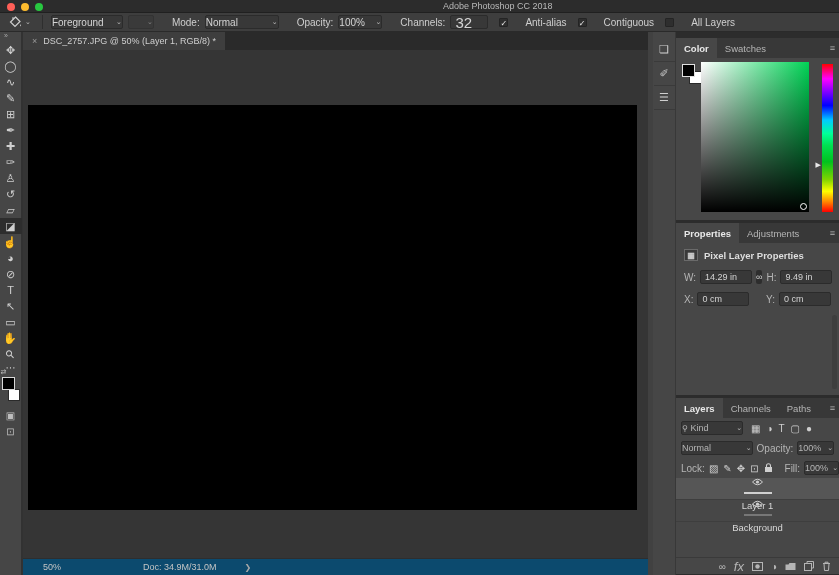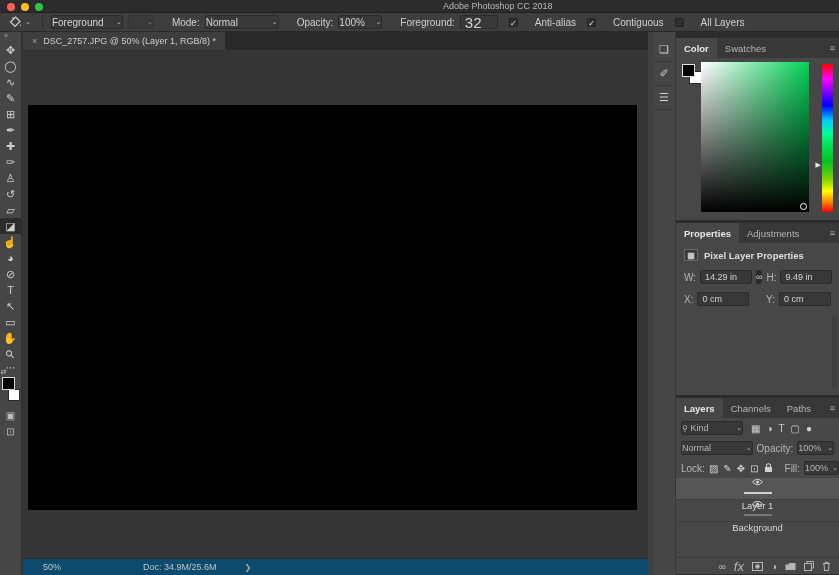--- a/index.html
+++ b/index.html
@@ -142,21 +142,21 @@
     <span class="label">Mode:</span>
     <span class="dd" style="width:74px">
       <span>Normal</span>
       <span class="chev">⌄</span>
     </span>
     <span class="label">Opacity:</span>
     <span class="dd" style="width:44px">
       <span>100%</span>
       <span class="chev">⌄</span>
     </span>
-    <span class="label">Foreground:</span>
+    <span class="label">Channels:</span>
     <input class="field" style="width: 38px;" value="32">
     <span class="cbwrap">
       <span class="cb">✓</span>
       <span class="label">Anti-alias</span>
     </span>
     <span class="cbwrap">
       <span class="cb">✓</span>
       <span class="label">Contiguous</span>
     </span>
     <span class="cbwrap">
@@ -246,21 +246,21 @@
       <div class="doc-tab">
         <span class="tab-close">×</span>
         <span>DSC_2757.JPG @ 50% (Layer 1, RGB/8) *</span>
       </div>
     </div>
     <div class="viewport">
       <div class="canvas"></div>
     </div>
     <div class="statusbar">
       <span class="zoomfield">50%</span>
-      <span class="docsize">Doc: 34.9M/25.6M</span>
+      <span class="docsize">Doc: 34.9M/31.0M</span>
       <span class="status-chev">❯</span>
     </div>
   </div>
 
   <div class="rightcol">
     <div class="splitter"></div>
 
     <div class="dockstrip">
       <span class="dock-btn">
           <span>❏</span>

